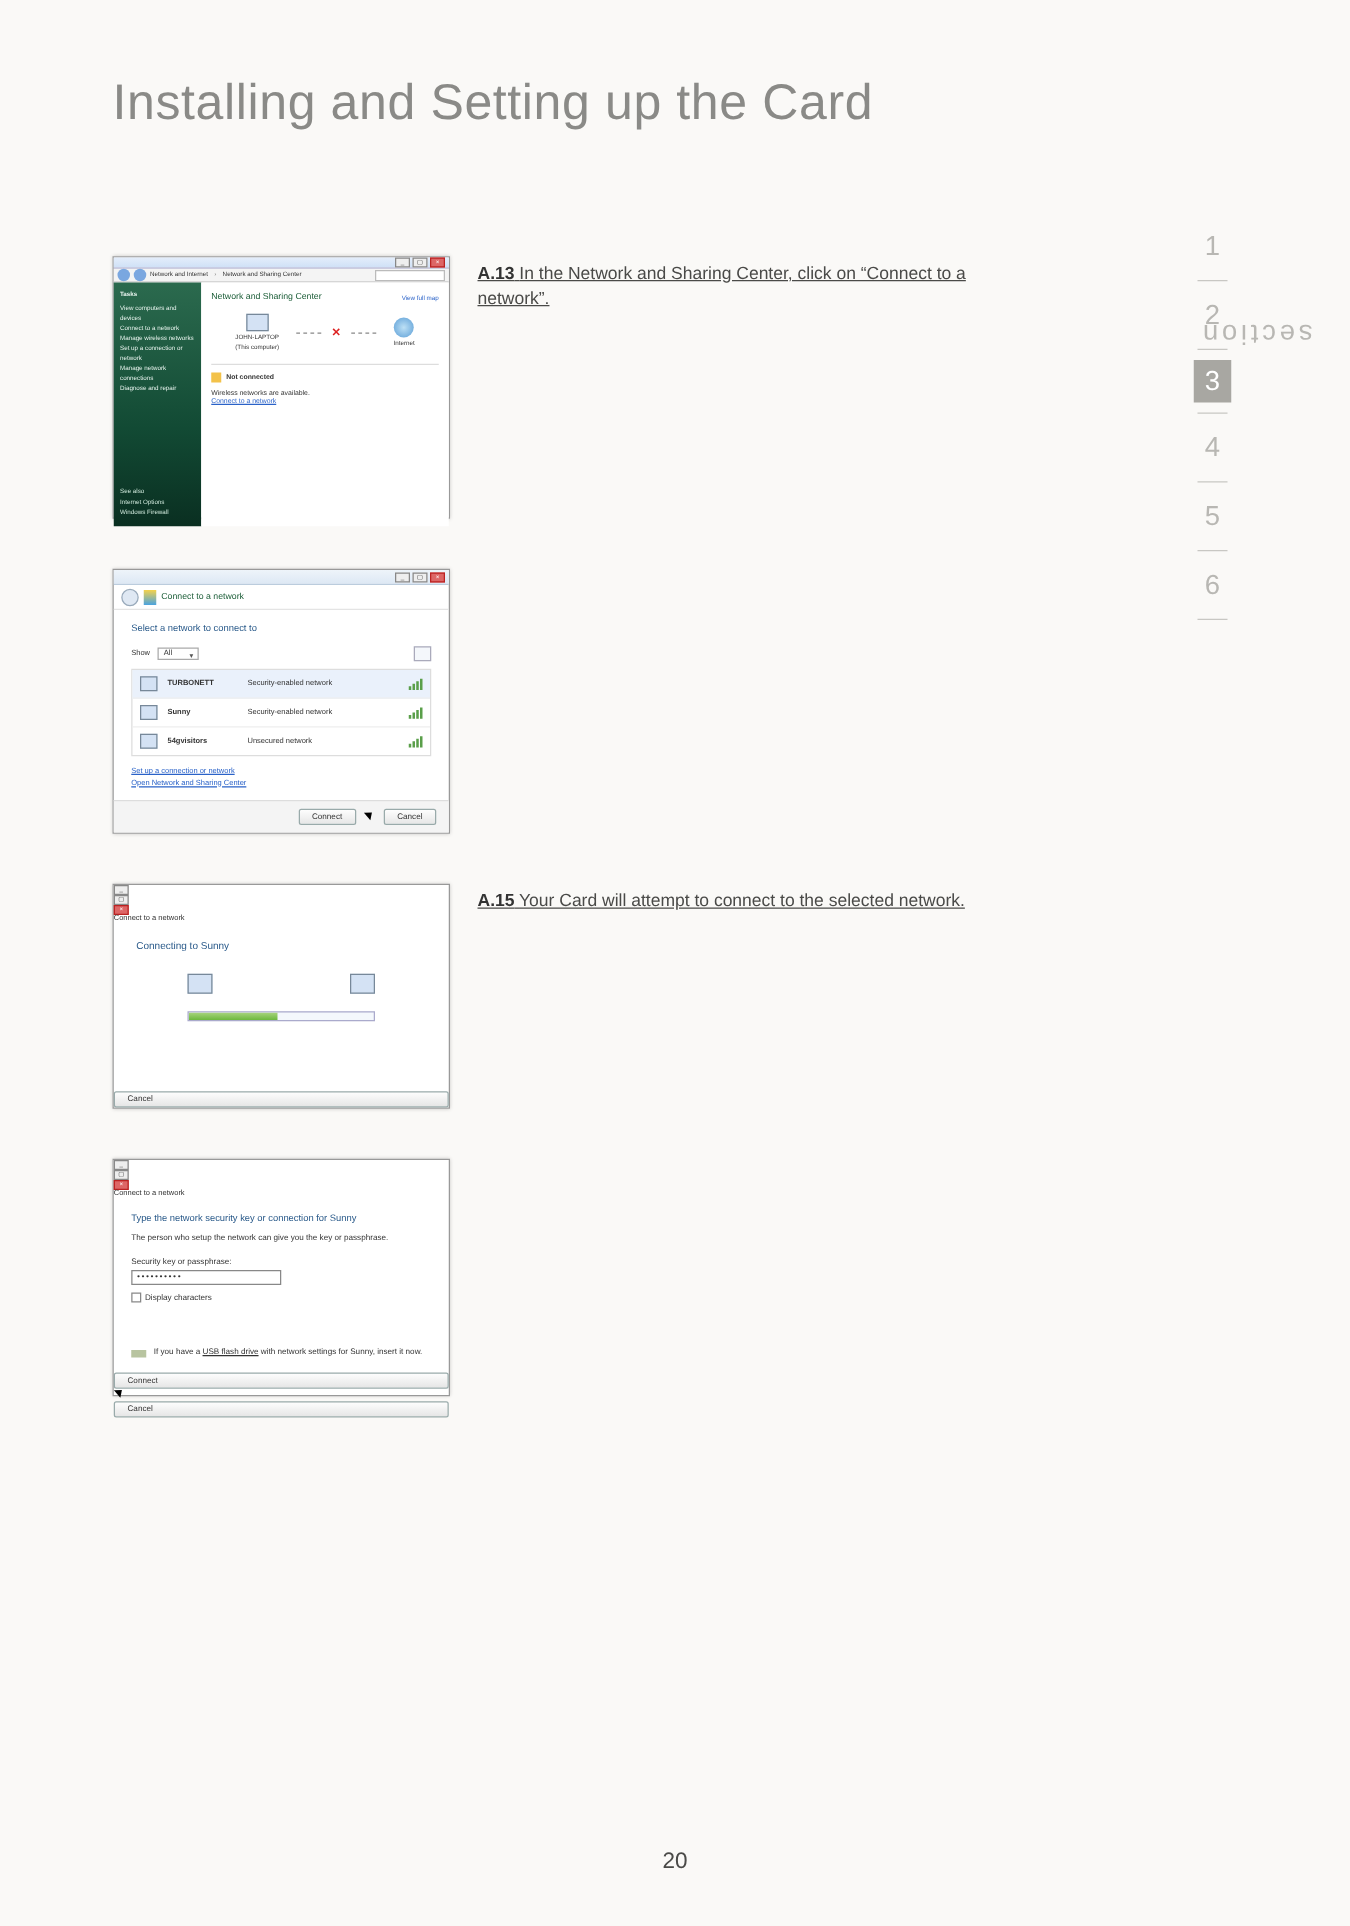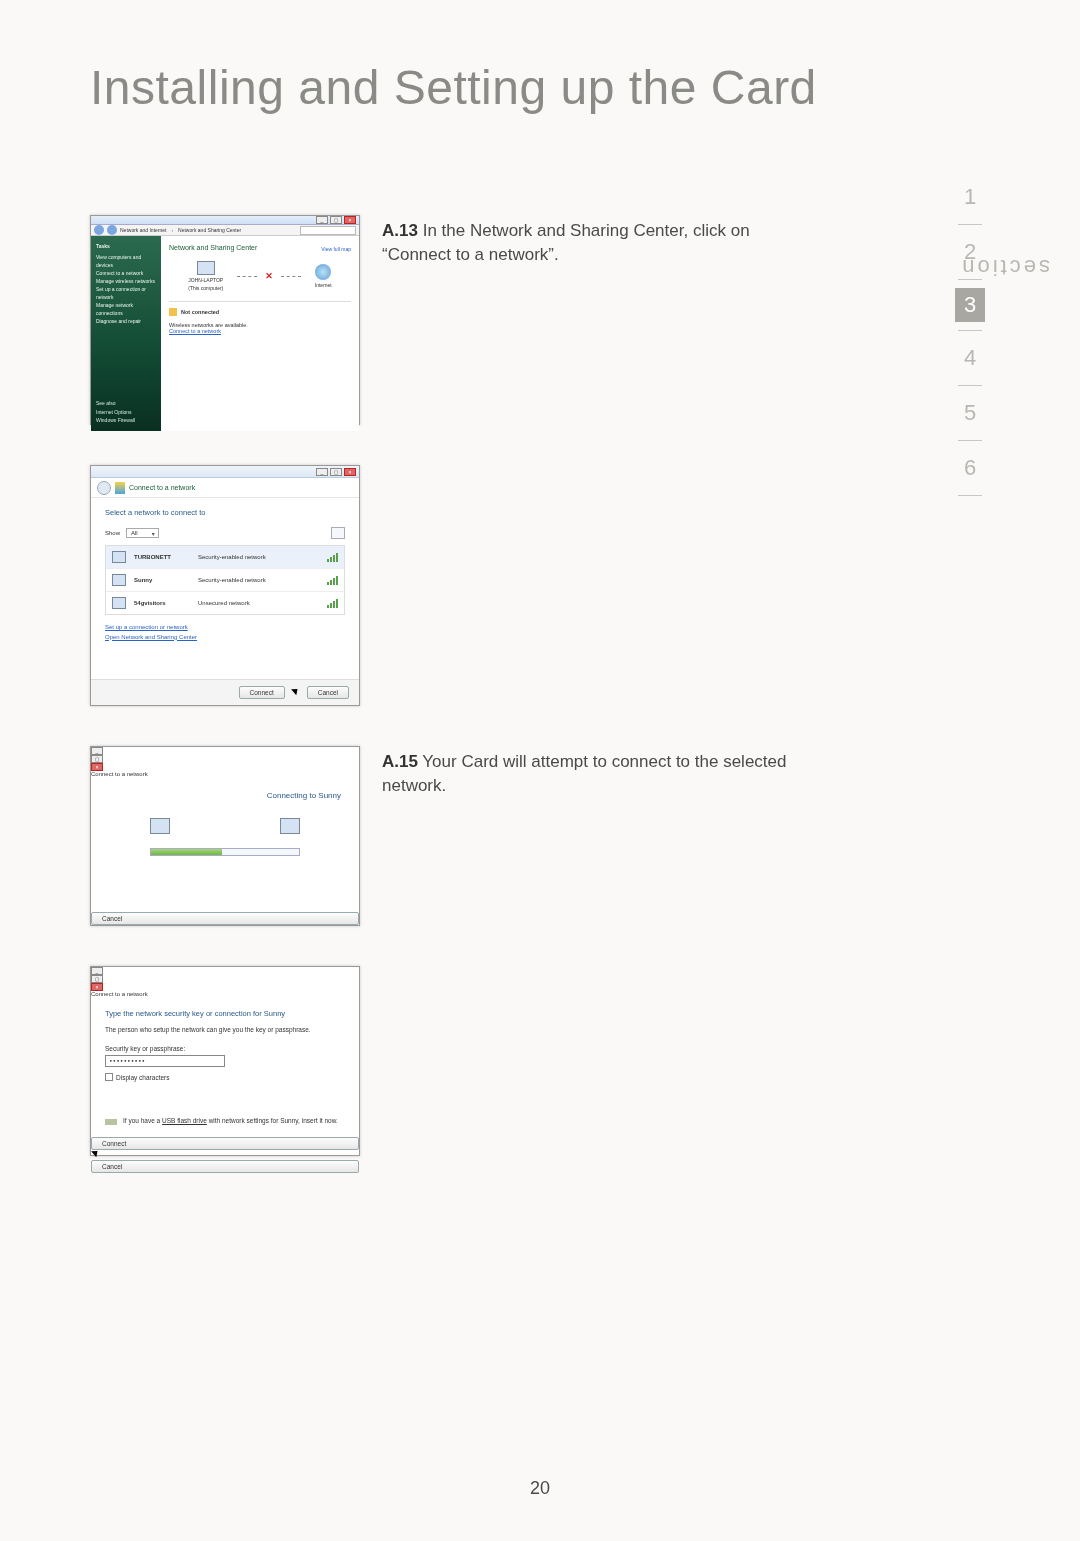--- a/index.html
+++ b/index.html
@@ -5,21 +5,21 @@
   * { box-sizing: border-box; margin: 0; padding: 0; }
   html, body { width: 1080px; height: 1541px; background: #f5f3f0; font-family: Arial, Helvetica, sans-serif; }
   .page {
     position: relative;
     width: 1080px;
     height: 1541px;
     background: #faf9f7;
     padding: 60px 90px 40px 90px;
   }
   .title {
-    font-size: 48px;
+    font-size: 40px;
     color: #8a8a87;
     font-weight: 300;
     letter-spacing: 0.5px;
     margin-bottom: 100px;
   }
   .section-nav {
     position: absolute;
     top: 170px;
     right: 80px;
     width: 60px;
@@ -71,24 +71,25 @@
     width: 270px;
     flex-shrink: 0;
     background: #fff;
     border: 1px solid #999;
     box-shadow: 0 0 3px rgba(0,0,0,0.2);
     font-size: 6px;
     color: #333;
   }
   .step-text {
     flex: 1;
-    font-size: 17px;
+    font-size: 14px;
     line-height: 1.4;
     color: #4a4a48;
     padding-top: 4px;
+    text-decoration: underline;
   }
   .step-text .label { font-weight: 700; color: #333; }
   .page-num {
     position: absolute;
     bottom: 42px;
     left: 50%;
     transform: translateX(-50%);
     font-size: 18px;
     color: #4a4a48;
   }
@@ -115,21 +116,21 @@
   .s1 .globe{width:16px;height:16px;border-radius:50%;background:radial-gradient(#bde0f5,#5a9dd6);}
   .s1 .dash{width:20px;border-top:1px dashed #888;}
   .s1 .xmark{color:#d22;font-weight:bold;font-size:9px;margin:0 -6px;}
   .s1 .status{margin-top:10px;padding-top:6px;border-top:1px solid #ddd;font-size:5.5px;}
   .s1 .status .nc{display:flex;align-items:center;gap:4px;margin-bottom:6px;}
   .s1 .warn{width:8px;height:8px;background:#f3c24a;display:inline-block;}
   .s1 .status .link{color:#2a62c8;text-decoration:underline;}
   .s1 .side-bottom{margin-top:74px;font-size:5px;line-height:1.7;color:#cfe8db;}
 
   
-  .s2 { height:241px; display:flex;flex-direction:column;}
+  .s2 { height:212px; display:flex;flex-direction:column;}
   .s2 .hdr2{height:12px;background:linear-gradient(#eef4fa,#dde8f4);display:flex;justify-content:flex-end;align-items:center;gap:2px;padding-right:3px;border-bottom:1px solid #bcd;}
   .s2 .title-row{height:20px;display:flex;align-items:center;gap:4px;padding:0 6px;border-bottom:1px solid #e4e4e4;}
   .s2 .back{width:14px;height:14px;border-radius:50%;background:#dfe8f3;border:1px solid #9ab;}
   .s2 .shield{width:10px;height:12px;background:linear-gradient(#f5d24a,#4aa3e0);}
   .s2 .ttxt{color:#1a5c36;font-size:7px;}
   .s2 .inner{flex:1;padding:10px 14px 4px;}
   .s2 .prompt{font-size:7.5px;color:#2a5a8a;margin-bottom:10px;}
   .s2 .filter{display:flex;align-items:center;gap:6px;font-size:6px;margin-bottom:6px;}
   .s2 .sel{border:1px solid #aaa;background:#fff;padding:1px 20px 1px 4px;position:relative;font-size:6px;}
   .s2 .sel::after{content:"▾";position:absolute;right:3px;top:1px;color:#555;}
@@ -143,21 +144,21 @@
   .s2 .nt{flex:1;}
   .s2 .bars{margin-left:auto;display:flex;align-items:flex-end;gap:1px;height:9px;}
   .s2 .bars span{width:2px;background:#5a9f4a;}
   .s2 .links{margin-top:8px;font-size:6px;color:#2a62c8;text-decoration:underline;line-height:1.6;}
   .s2 .footer{height:26px;border-top:1px solid #ddd;background:#f4f4f4;display:flex;justify-content:flex-end;align-items:center;gap:6px;padding:0 10px;}
   .vbtn{border:1px solid #9aa;background:linear-gradient(#fdfdfd,#e6e6e6);font-size:6.5px;padding:2px 10px;border-radius:2px;}
 
   
   .s3{height:180px;display:flex;flex-direction:column;}
   .s3 .inner{flex:1;padding:14px 18px;}
-  .s3 .ct{color:#2a5a8a;font-size:8px;margin-bottom:18px;text-align:right;}
+  .s3 .ct{color:#2a5a8a;font-size:8px;margin-bottom:18px;}
   .s3 .iconrow{display:flex;justify-content:space-between;width:150px;margin:0 auto 14px;}
   .s3 .pcx{width:20px;height:16px;background:#d4e2f4;border:1px solid #789;}
   .s3 .prog{width:150px;height:8px;border:1px solid #aac;margin:0 auto;background:#f4f8fc;overflow:hidden;}
   .s3 .prog .fill{height:100%;width:48%;background:linear-gradient(#a8d47e,#6db83e);}
 
   
   .s4{height:190px;display:flex;flex-direction:column;}
   .s4 .inner{flex:1;padding:12px 14px;font-size:6.5px;}
   .s4 .p1{color:#2a5a8a;font-size:7.5px;margin-bottom:8px;}
   .s4 .p2{margin-bottom:12px;}

